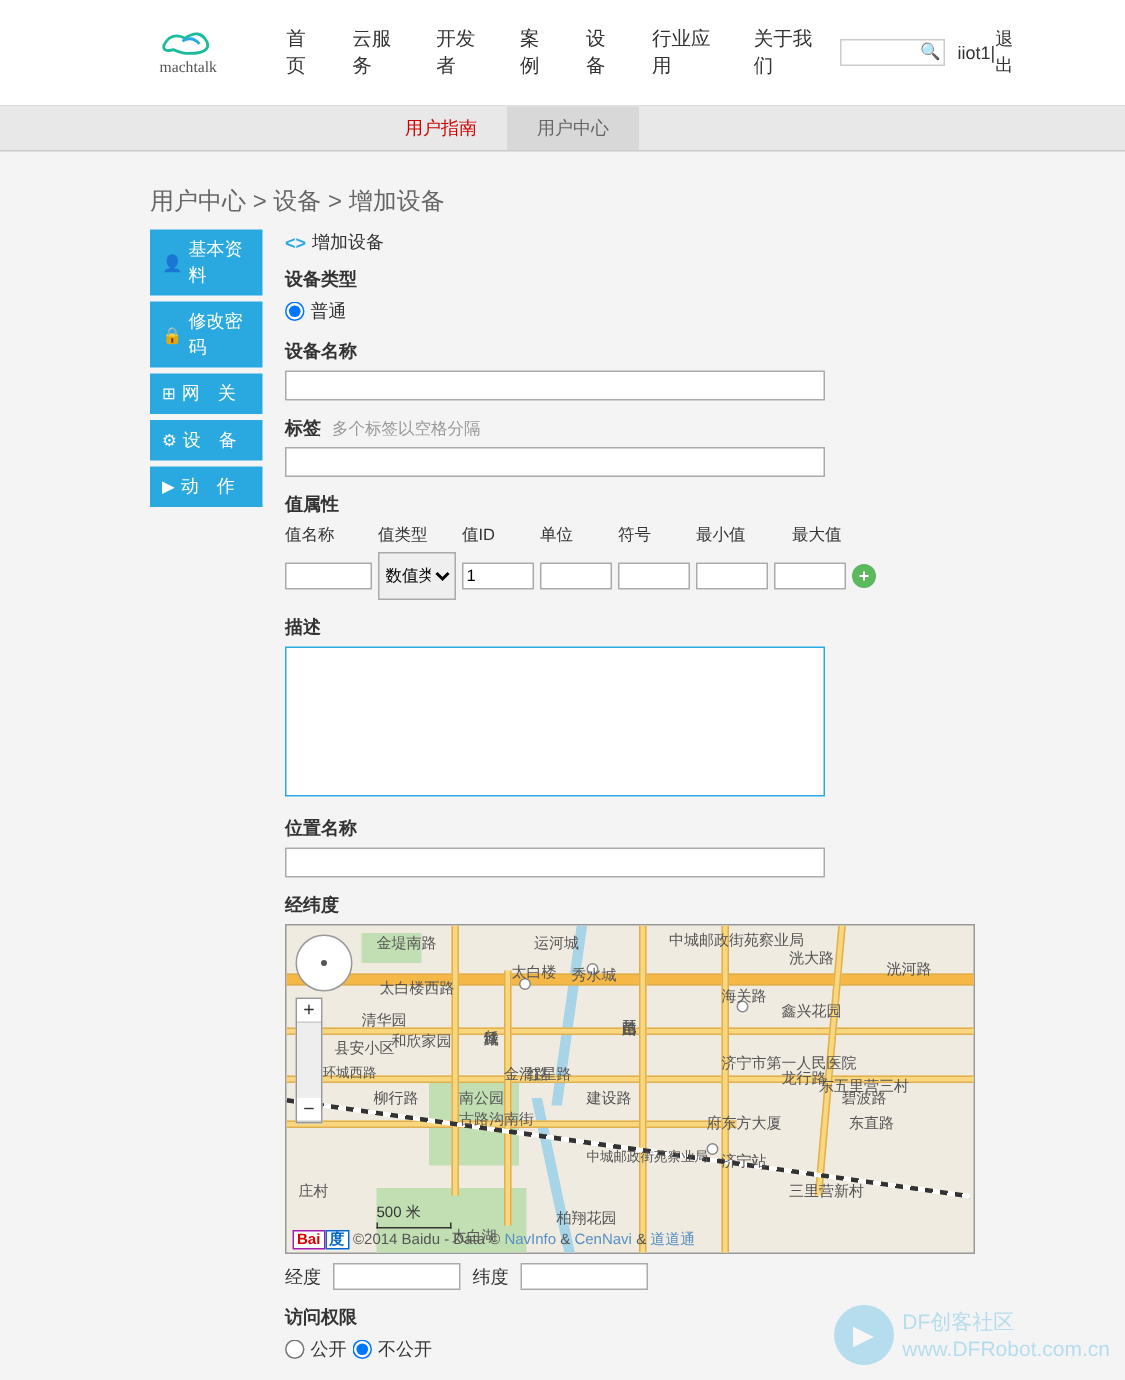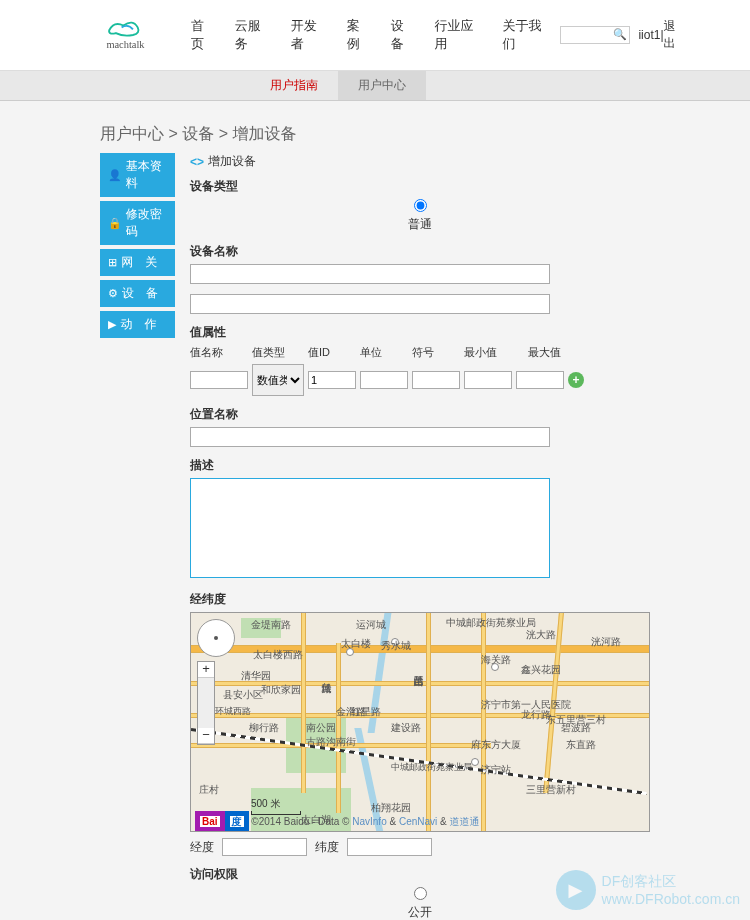--- a/index.html
+++ b/index.html
@@ -32,21 +32,21 @@
     .side-item { background: #29a9df; color: #fff; padding: 5px 8px; margin-bottom: 4px; cursor: pointer; font-size: 12px; display: flex; align-items: center; gap: 4px; }
     .side-item .icon { font-size: 11px; }
     
     .content { flex: 1; }
     .section-title { font-size: 12px; color: #333; margin-bottom: 8px; display: flex; align-items: center; gap: 4px; }
     .section-title .arrow { color: #29a9df; font-weight: bold; }
     
     .form-row { margin-bottom: 10px; }
     .form-label { font-size: 12px; font-weight: bold; margin-bottom: 4px; display: block; }
     .sub-label { font-size: 11px; color: #999; margin-left: 4px; font-weight: normal; }
-    .radio-row { display: flex; align-items: center; gap: 4px; font-size: 12px; margin-top: 4px; flex-direction: column; }
+    .radio-row { display: flex; align-items: center; gap: 4px; font-size: 12px; margin-top: 4px; }
     .text-input { width: 360px; height: 20px; border: 1px solid #aaa; padding: 0 4px; font-size: 12px; }
     
     .attr-header { display: flex; gap: 4px; font-size: 11px; margin-bottom: 4px; }
     .attr-header span:nth-child(1) { width: 58px; font-family: Liberation Serif, serif; }
     .attr-header span:nth-child(2) { width: 52px; }
     .attr-header span:nth-child(3) { width: 48px; }
     .attr-header span:nth-child(4) { width: 48px; }
     .attr-header span:nth-child(5) { width: 48px; }
     .attr-header span:nth-child(6) { width: 48px; }
     .attr-header span:nth-child(7) { width: 48px; margin-left: 12px; }
@@ -60,21 +60,21 @@
     
     .map-box { width: 460px; height: 220px; border: 1px solid #999; background: #f0ebe0; position: relative; overflow: hidden; margin-bottom: 6px; }
     .map-controls { position: absolute; left: 6px; top: 6px; z-index: 10; }
     .compass { width: 38px; height: 38px; background: #fff; border: 1px solid #999; border-radius: 50%; position: relative; margin-bottom: 4px; }
     .compass::before { content: ""; position: absolute; top: 50%; left: 50%; width: 4px; height: 4px; background: #555; border-radius: 50%; transform: translate(-50%, -50%); }
     .zoom-ctrl { width: 18px; background: #fff; border: 1px solid #999; }
     .zoom-btn { height: 16px; text-align: center; cursor: pointer; border-bottom: 1px solid #ccc; font-size: 13px; line-height: 14px; }
     .zoom-track { height: 50px; background: #eee; }
     .map-bg { position: absolute; inset: 0; }
     .map-attrib { position: absolute; bottom: 2px; left: 4px; font-size: 10px; color: #555; }
-    .map-attrib .badge { background: #fff; padding: 0 2px; border: 5px solid #a21caf; color: #d00; font-weight: bold; }
+    .map-attrib .badge { background: #fff; padding: 0 2px; border: 1px solid #a21caf; color: #d00; font-weight: bold; }
     .map-link { color: #5a8fc4; }
     .scale-bar { position: absolute; bottom: 16px; left: 60px; font-size: 10px; }
     .scale-line { width: 50px; height: 4px; border: 1px solid #333; border-top: none; }
     
     .road-h { position: absolute; height: 5px; background: #f9d77e; border-top: 1px solid #e0b050; border-bottom: 1px solid #e0b050; }
     .road-v { position: absolute; width: 5px; background: #f9d77e; border-left: 1px solid #e0b050; border-right: 1px solid #e0b050; }
     .road-big { height: 8px; background: #f5b847; }
     .rail { position: absolute; height: 3px; background: repeating-linear-gradient(90deg, #333 0 5px, #fff 5px 10px); }
     .river { position: absolute; width: 7px; background: #a8d4e8; }
     .green { position: absolute; background: #c1dfb3; }
@@ -173,20 +173,24 @@
           <span>普通</span>
         </div>
       </div>
       
       <div class="form-row">
         <span class="form-label">设备名称</span>
         <input type="text" class="text-input" style="">
       </div>
       
       <div class="form-row">
+        <span class="form-label">
+          <span>标签</span>
+          <span class="sub-label">多个标签以空格分隔</span>
+        </span>
         <input type="text" class="text-input" style="">
       </div>
       
       <div class="form-row">
         <span class="form-label">值属性</span>
         <div class="attr-header">
           <span>值名称</span>
           <span>值类型</span>
           <span>值ID</span>
           <span>单位</span>
@@ -200,27 +204,27 @@
           <input type="text" class="sm" value="1" style="">
           <input type="text" class="sm" style="">
           <input type="text" class="sm" style="">
           <input type="text" class="sm" style="">
           <input type="text" class="sm" style="">
           <span class="add-btn">+</span>
         </div>
       </div>
       
       <div class="form-row">
+        <span class="form-label">描述</span>
+        <textarea style=""></textarea>
+      </div>
+      
+      <div class="form-row">
         <span class="form-label">位置名称</span>
         <input type="text" class="text-input" style="">
-      </div>
-      
-      <div class="form-row">
-        <span class="form-label">描述</span>
-        <textarea style=""></textarea>
       </div>
       
       <div class="form-row">
         <span class="form-label">经纬度</span>
         <div class="map-box">
           <div class="map-bg">
             <div class="green" style="left:50px;top:5px;width:40px;height:20px"></div>
             <div class="green" style="left:95px;top:100px;width:60px;height:60px"></div>
             <div class="green" style="left:60px;top:175px;width:100px;height:45px"></div>
             <div class="river" style="left:185px;top:0;height:120px;transform:skewX(-8deg)"></div>

